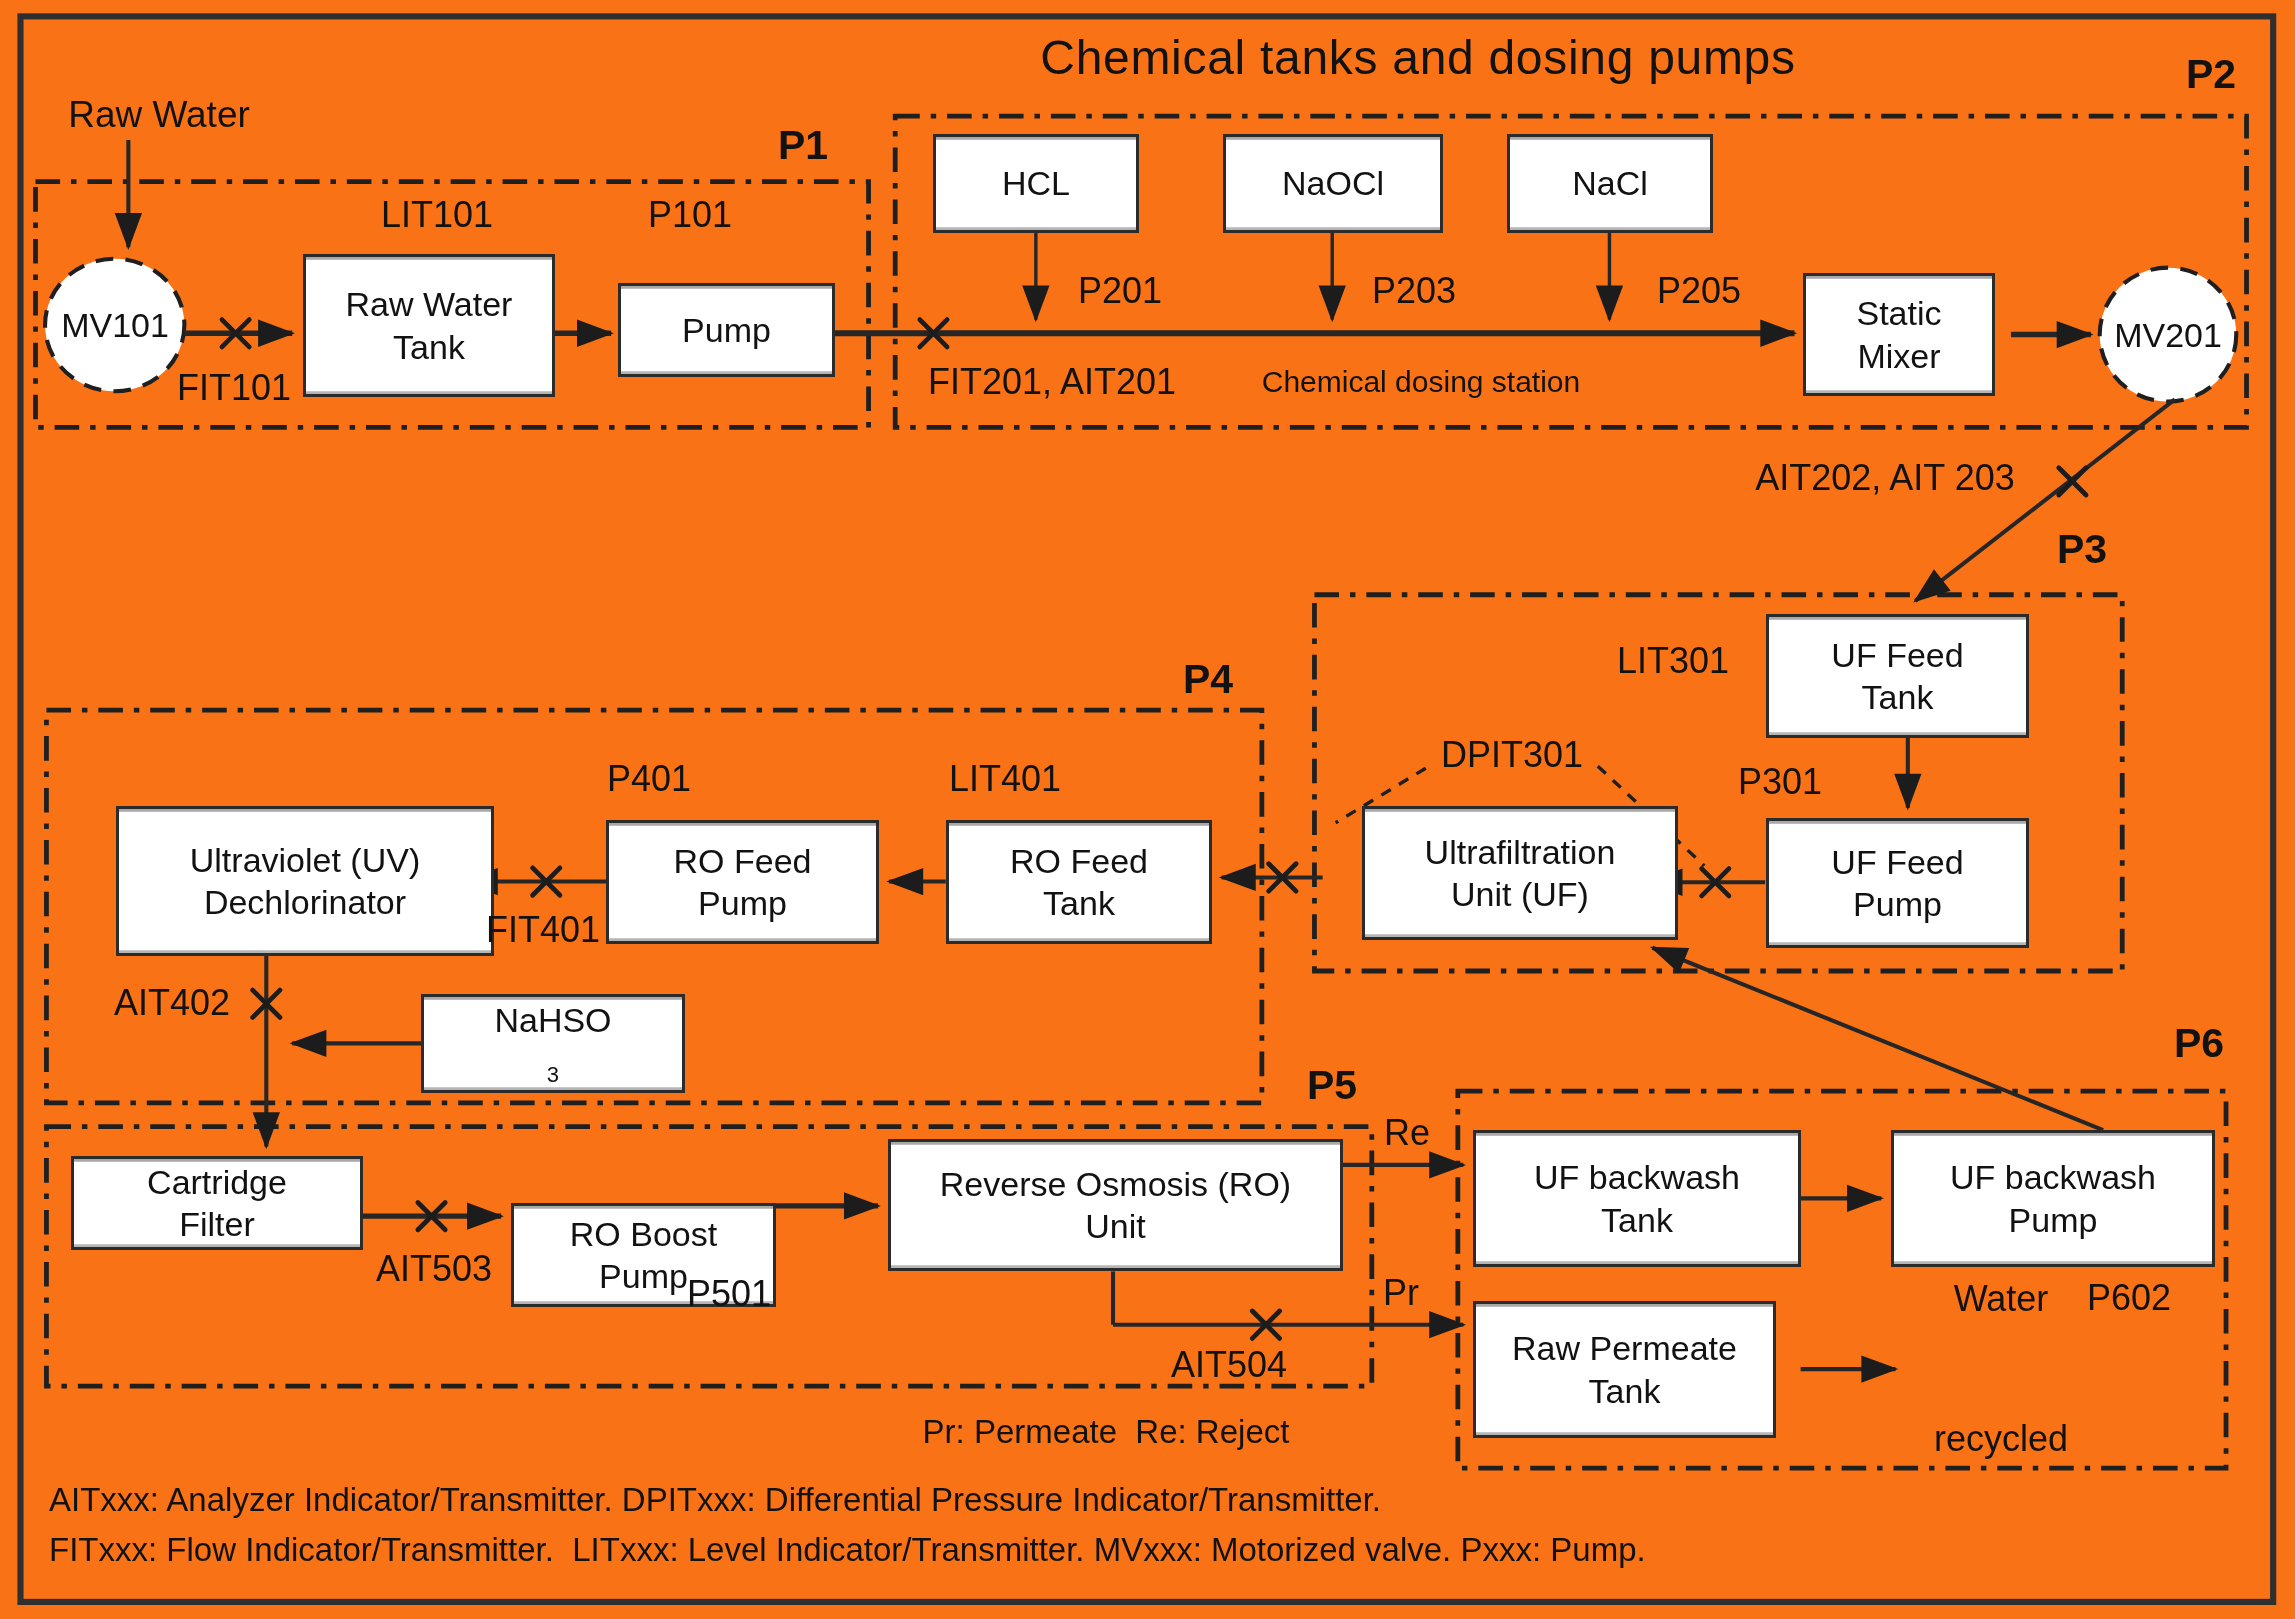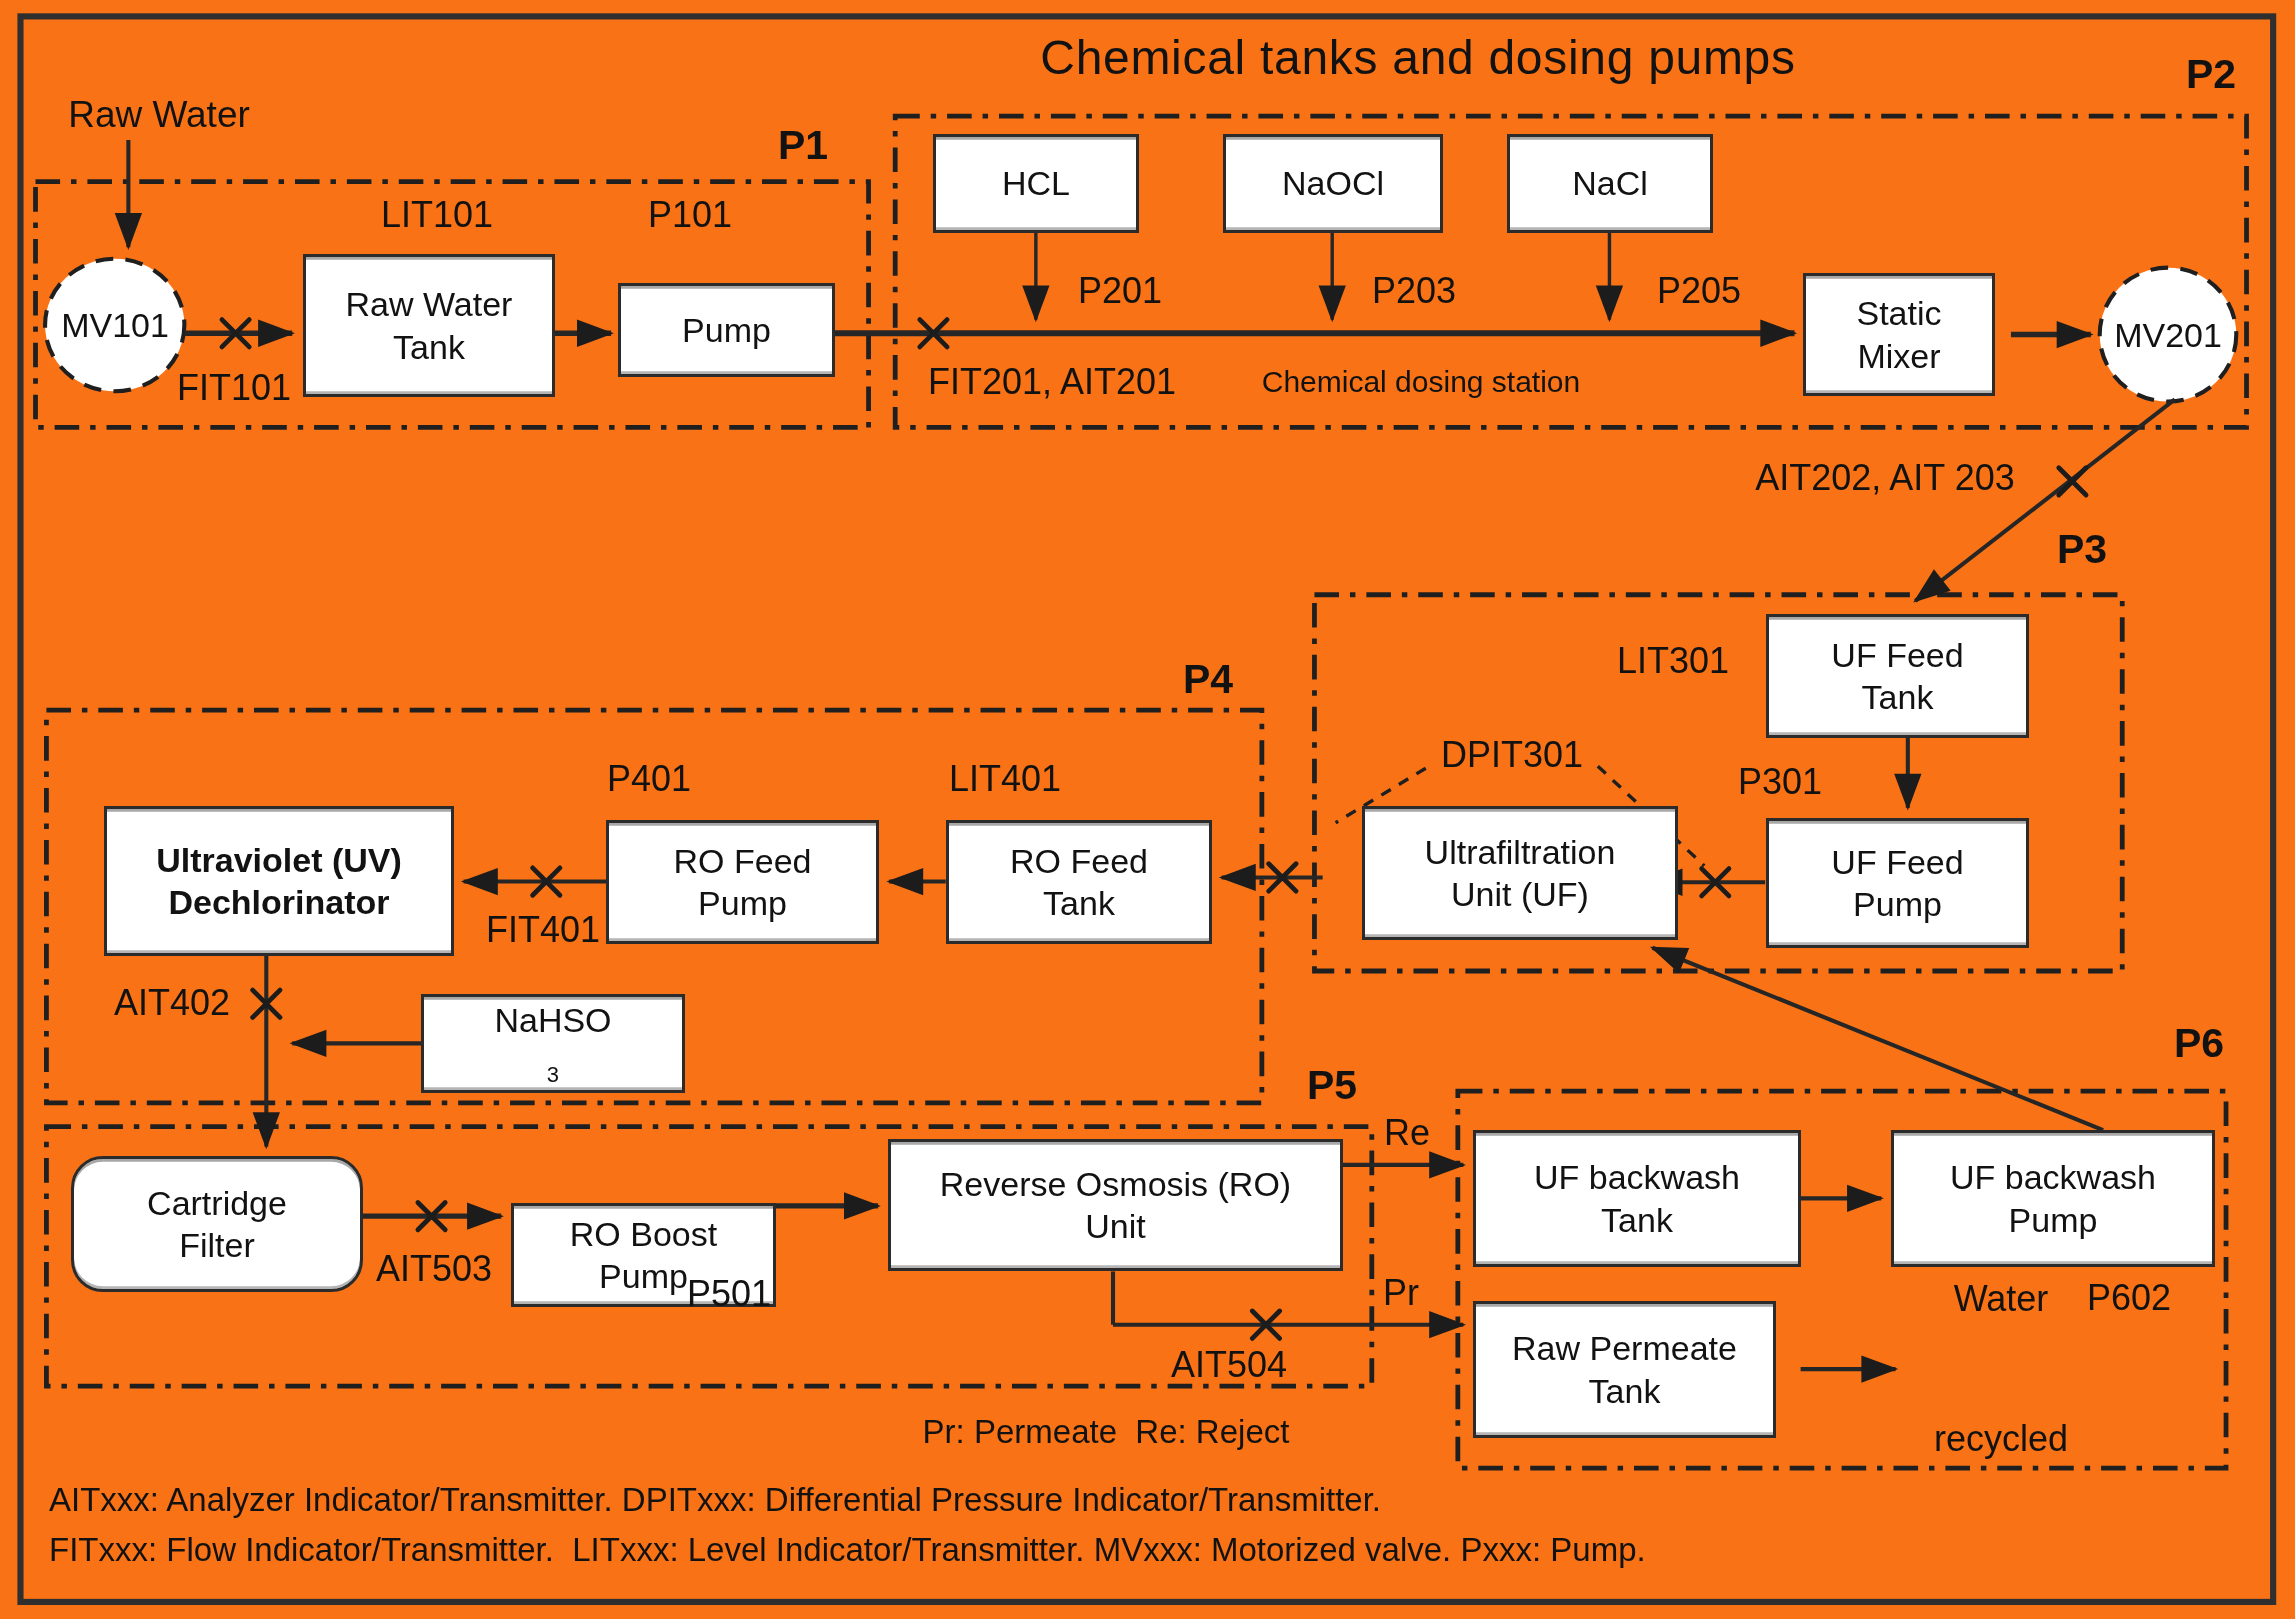--- a/index.html
+++ b/index.html
@@ -125,36 +125,36 @@
     <span>Tank</span>
   </div>
   <div class="box" style="left:1766px;top:818px;width:263px;height:130px;">
     <span>UF Feed</span>
     <span>Pump</span>
   </div>
   <div class="box" style="left:1362px;top:806px;width:316px;height:134px;">
     <span>Ultrafiltration</span>
     <span>Unit (UF)</span>
   </div>
-  <div class="box" style="left:104px;top:806px;width:350px;height:150px;font-weight:bold;">
+  <div class="box" style="left:116px;top:806px;width:378px;height:150px;">
     <span>Ultraviolet (UV)</span>
     <span>Dechlorinator</span>
   </div>
   <div class="box" style="left:606px;top:820px;width:273px;height:124px;">
     <span>RO Feed</span>
     <span>Pump</span>
   </div>
   <div class="box" style="left:946px;top:820px;width:266px;height:124px;">
     <span>RO Feed</span>
     <span>Tank</span>
   </div>
   <div class="box" style="left:421px;top:994px;width:264px;height:99px;">
     <span><span>NaHSO</span><sub class="chem">3</sub></span>
   </div>
-  <div class="box" style="left:71px;top:1156px;width:292px;height:136px;border-radius:32px;">
+  <div class="box" style="left:71px;top:1156px;width:292px;height:94px;">
     <span>Cartridge</span>
     <span>Filter</span>
   </div>
   <div class="box" style="left:511px;top:1203px;width:265px;height:104px;">
     <span>RO Boost</span>
     <span>Pump</span>
   </div>
   <div class="box" style="left:888px;top:1139px;width:455px;height:132px;">
     <span>Reverse Osmosis (RO)</span>
     <span>Unit</span>

